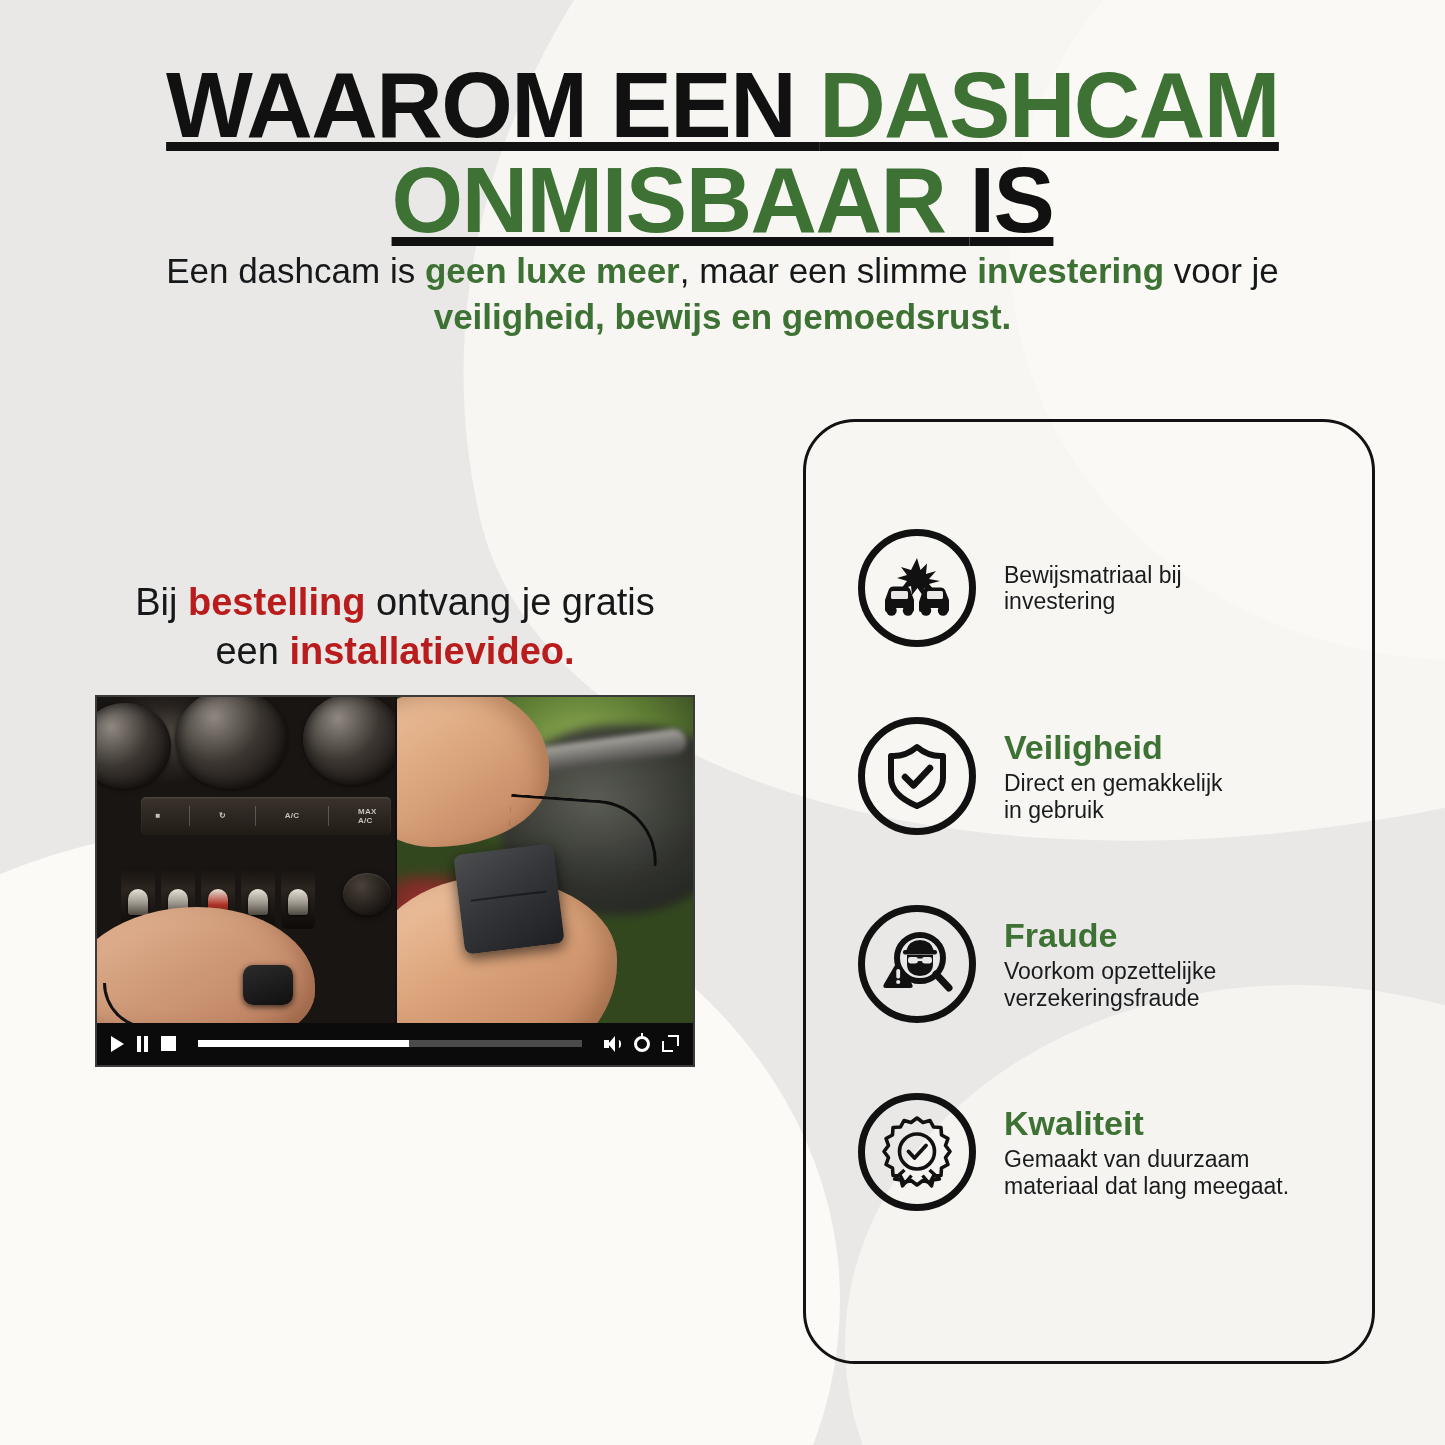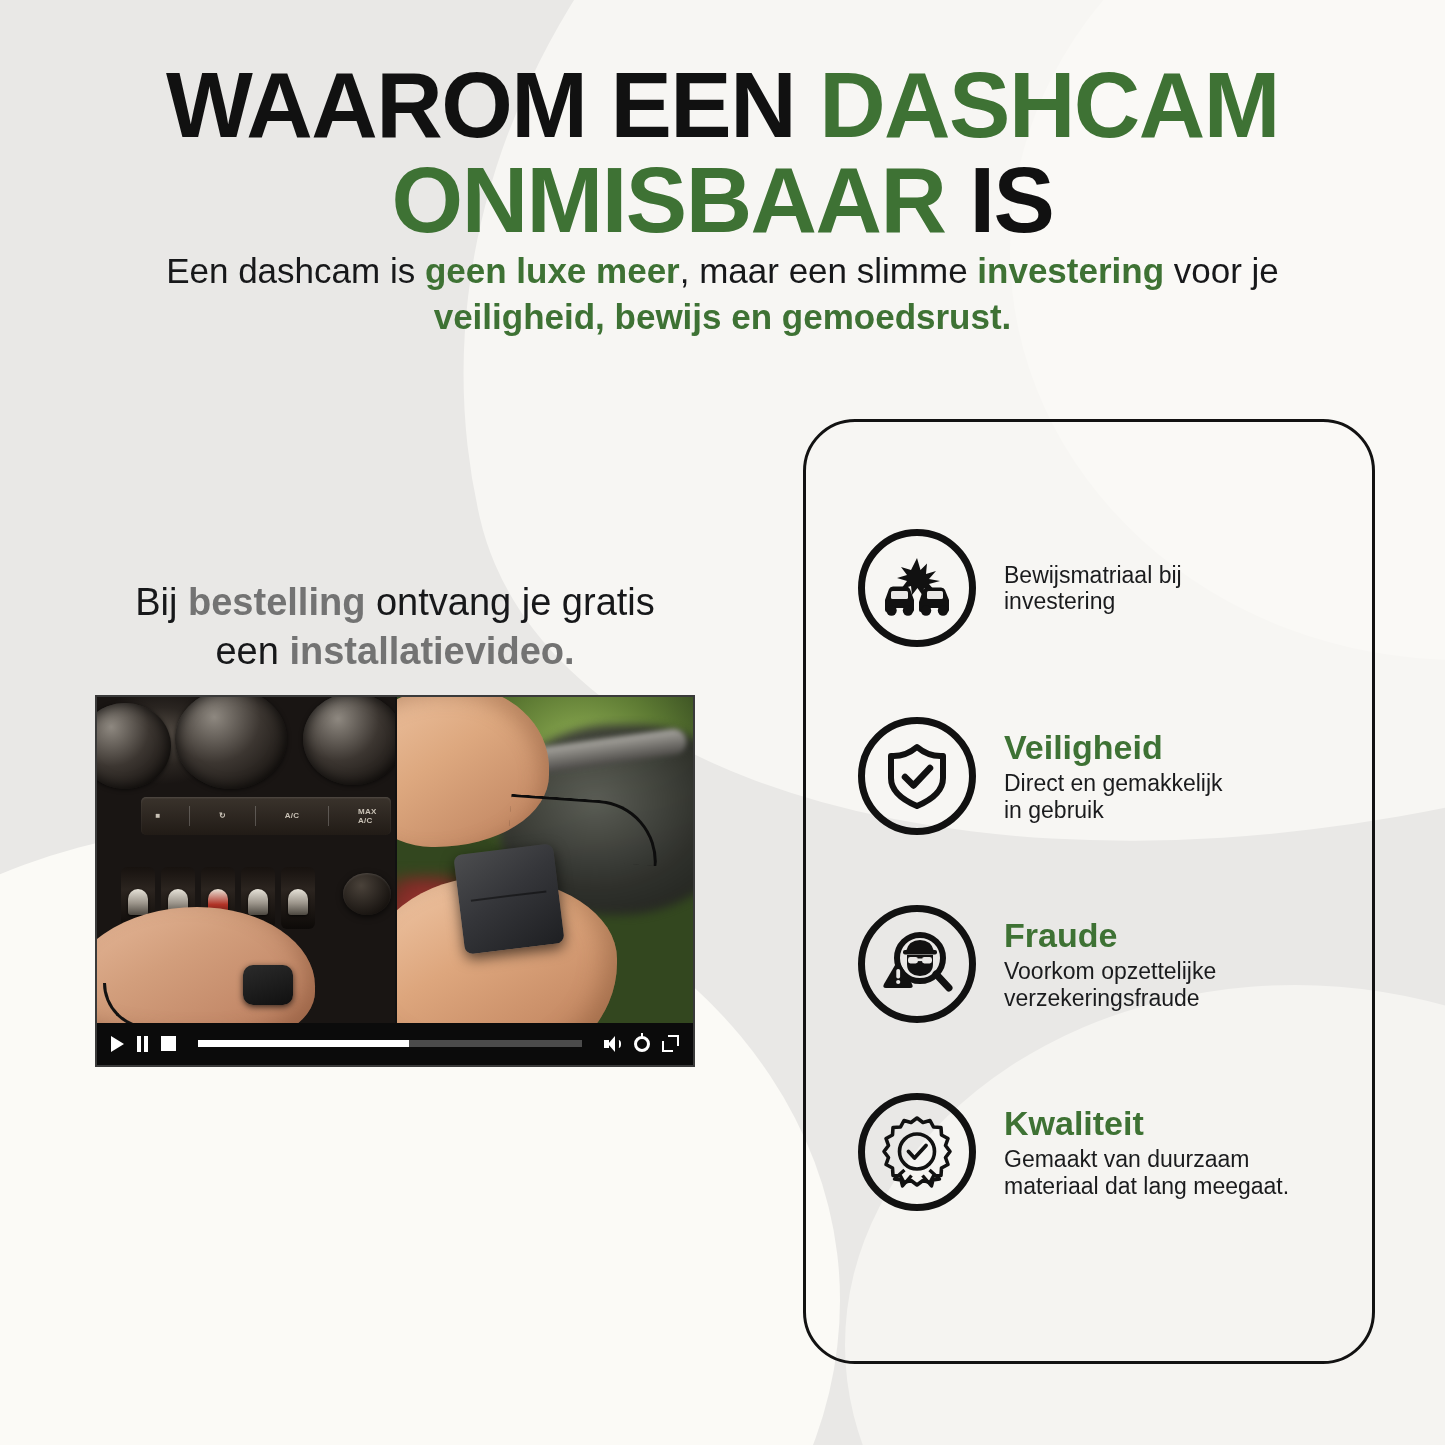--- a/index.html
+++ b/index.html
@@ -57,20 +57,21 @@
     text-align:center;
     z-index:5;
   }
   .title {
     font-size:92px;
     font-weight:bold;
     line-height:1.03;
     letter-spacing:-1.5px;
     color:#111111;
     padding:0 42px;
+    text-decoration:underline;
   }
   .title .g { color:#3e7234; }
 
   .subtitle {
     font-size:35px;
     line-height:1.32;
     color:#17181a;
     padding:0 94px;
   }
   .subtitle .g { color:#3e7234; font-weight:bold; }
@@ -83,21 +84,21 @@
     z-index:5;
   }
   .video-caption {
     font-size:38px;
     line-height:1.3;
     color:#17181a;
     text-align:center;
     margin-bottom:18px;
     padding:0 10px;
   }
-  .video-caption .g { color:#737373; font-weight:bold; }
+  .video-caption .g { color:#b91c1c; font-weight:bold; }
 
   .player {
     position:relative;
     width:600px; height:372px;
     background:#000;
     border:2px solid #3a3a3a;
     overflow:hidden;
   }
   .stage {
     position:absolute;

